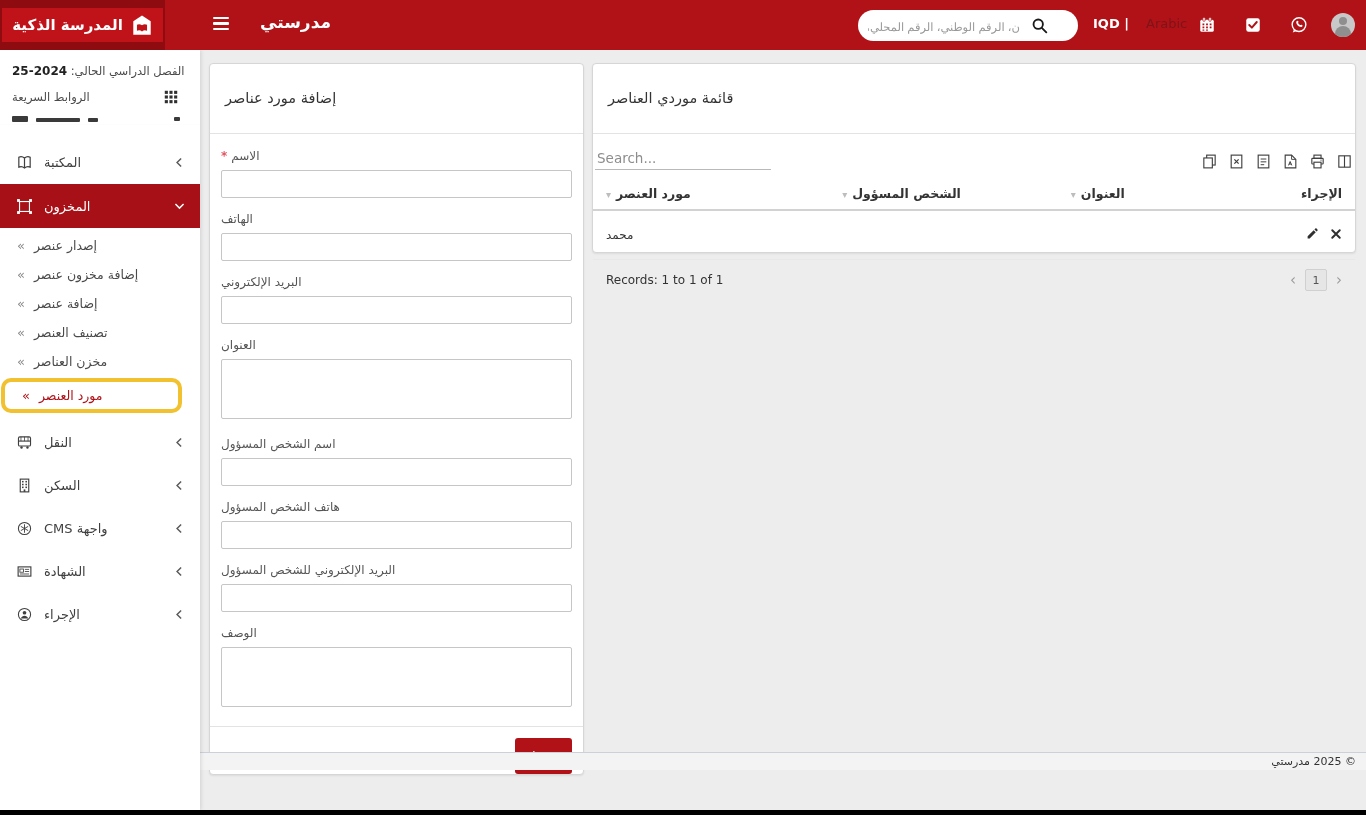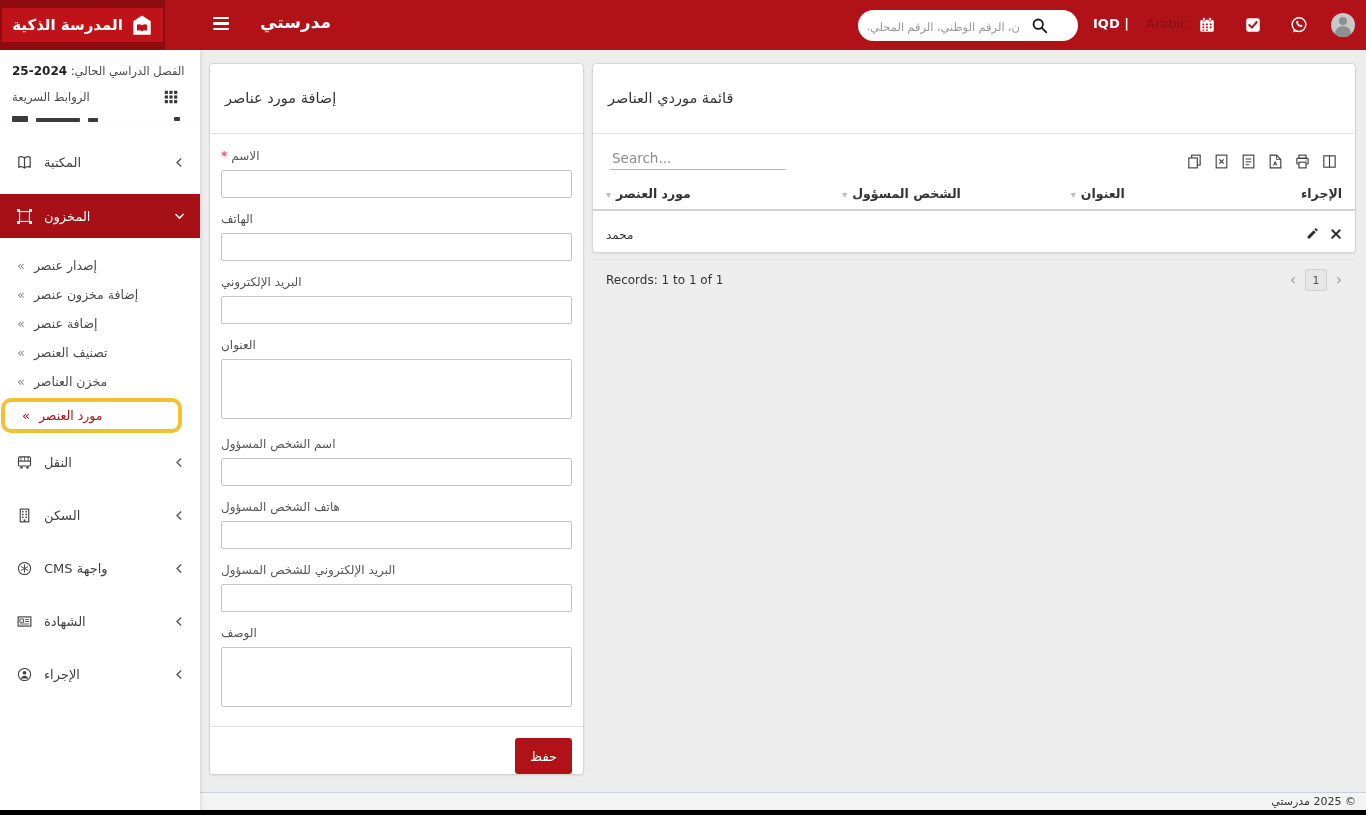--- a/index.html
+++ b/index.html
@@ -27,21 +27,21 @@
   .avatar:after{content:"";position:absolute;left:4px;top:13px;width:16px;height:12px;border-radius:8px 8px 0 0;background:#8F8F8F;}
   
   .sidebar{position:absolute;left:0;top:50px;width:200px;height:760px;background:#fff;box-shadow:1px 0 4px rgba(0,0,0,.12);z-index:10;}
   .semester{padding:14px 10px 0 12px;font-size:11.5px;color:#4a4a4a;direction:rtl;text-align:left;white-space:nowrap;}
   .semester b{color:#222;font-size:12px;}
   .quicklinks{position:relative;margin:9px 12px 0;height:20px;font-size:11.5px;color:#4a4a4a;display:flex;align-items:center;cursor:pointer;}
   .quicklinks .gicon{margin-left:auto;margin-right:10px;color:#2f2f2f;}
   .clipped-item{height:11px;overflow:hidden;margin:6px 0 0;position:relative;border-bottom:1px solid #fdfdfd;}
   .clipped-item i{position:absolute;background:#3a3a3a;border-radius:1px;}
   .menu{margin-top:16px;}
-  .menu-item{height:42px;display:flex;align-items:center;padding:0 14px 0 16px;color:#3f3f3f;font-size:13px;cursor:pointer;position:relative;margin-bottom:11px;}
+  .menu-item{height:42px;display:flex;align-items:center;padding:0 14px 0 16px;color:#3f3f3f;font-size:13px;cursor:pointer;position:relative;margin-bottom:1px;}
   .menu-item .mi-label{margin-left:11px;white-space:nowrap;}
   .menu-item .chev{margin-left:auto;color:#5a5a5a;}
   .menu-item.active{background:#A61016;color:#fff;height:44px;}
   .menu-item.active .chev{color:#fff;}
   .submenu{padding:2px 0 6px;}
   .subitem{height:29px;display:flex;align-items:center;padding:0 10px 0 17px;font-size:12.5px;color:#4a4a4a;cursor:pointer;}
   .subitem .mark{color:#8a8a8a;font-size:13px;margin-right:9px;}
   .subitem-highlight{border:4px solid #F1C130;border-radius:10px;margin:2px 18px 2px 1px;background:#fff;}
   .subitem-highlight .subitem{color:#B01218;height:27px;}
   .subitem-highlight .mark{color:#B01218;}
@@ -52,39 +52,39 @@
   .form-body{padding:13px 11px 0;}
   .fgroup{margin-bottom:14px;}
   .fgroup label{display:flex;gap:4px;font-size:12px;color:#555;margin:2px 0 7px;}
   .req{color:#E25563;font-weight:bold;}
   .fgroup input,.fgroup textarea{width:100%;box-sizing:border-box;border:1px solid #C6C6C6;border-radius:2px;height:28px;outline:none;font-family:inherit;font-size:13px;padding:3px 6px;resize:none;}
   .fgroup textarea{height:60px;}
   .form-footer{border-top:1px solid #E3E3E3;margin-top:15px;padding:11px 11px 0;display:flex;justify-content:flex-end;}
   .save-btn{background:#B01218;color:#fff;border:none;border-radius:3px;font-size:13px;font-family:inherit;padding:0 15px;height:36px;cursor:pointer;}
   
   .list-card{left:592px;top:63px;width:764px;height:190px;}
-  .controls{display:flex;align-items:flex-end;padding:13px 17px 9px;}
+  .controls{display:flex;align-items:flex-end;padding:13px 2px 9px;}
   .search-input{width:172px;border:none;border-bottom:1px solid #B9B9B9;font-size:13.5px;color:#666;padding:3px 2px;outline:none;font-family:inherit;background:transparent;}
   .search-input::placeholder{color:#8d8d8d;}
   .export-icons{margin-left:auto;display:flex;gap:10px;align-items:center;color:#3f3f3f;}
   .export-icons span{cursor:pointer;display:block;}
   table.grid{width:100%;border-collapse:collapse;font-size:12.5px;}
   .grid th{text-align:left;color:#333;font-weight:bold;padding:7px 13px 8px;border-bottom:2px solid #D2D2D2;white-space:nowrap;}
   .grid th .arrow{color:#BDBDBD;font-size:10px;margin-right:5px;}
   .grid th.actions,.grid td.actions{text-align:right;}
   .grid td{padding:16px 13px;border-bottom:1px solid #E8E8E8;color:#333;font-size:12px;margin-top:24px;}
   .row-actions{display:inline-flex;gap:11px;align-items:center;color:#2f2f2f;}
   .row-actions span{cursor:pointer;display:block;}
   .table-footer{display:flex;align-items:center;padding:9px 13px;}
   .records{font-size:12px;color:#333;}
   .pager{margin-left:auto;display:flex;align-items:center;gap:9px;}
   .pg-nav{color:#9a9a9a;font-size:15px;cursor:pointer;line-height:1;}
   .pg-cur{width:20px;height:20px;background:#E6E6E6;border:1px solid #D0D0D0;border-radius:2px;font-size:11px;color:#555;display:flex;align-items:center;justify-content:center;cursor:pointer;}
   
-  .footer{position:absolute;left:200px;top:792px;width:1166px;height:18px;background:#F3F3F3;border-top:1px solid #CBD0DA;box-sizing:border-box;padding-left:32px;}
+  .footer{position:absolute;left:200px;top:752px;width:1166px;height:18px;background:#F3F3F3;border-top:1px solid #CBD0DA;box-sizing:border-box;padding-left:32px;}
   .footer-text{position:absolute;right:10px;top:2px;font-size:11px;color:#333;direction:rtl;}
   .blackbar{position:absolute;left:0;top:810px;width:1366px;height:5px;background:#000;}
 </style>
 </head>
 <body>
 
 <div class="stage">
 
   <div class="header">
     <div class="logo-block">

